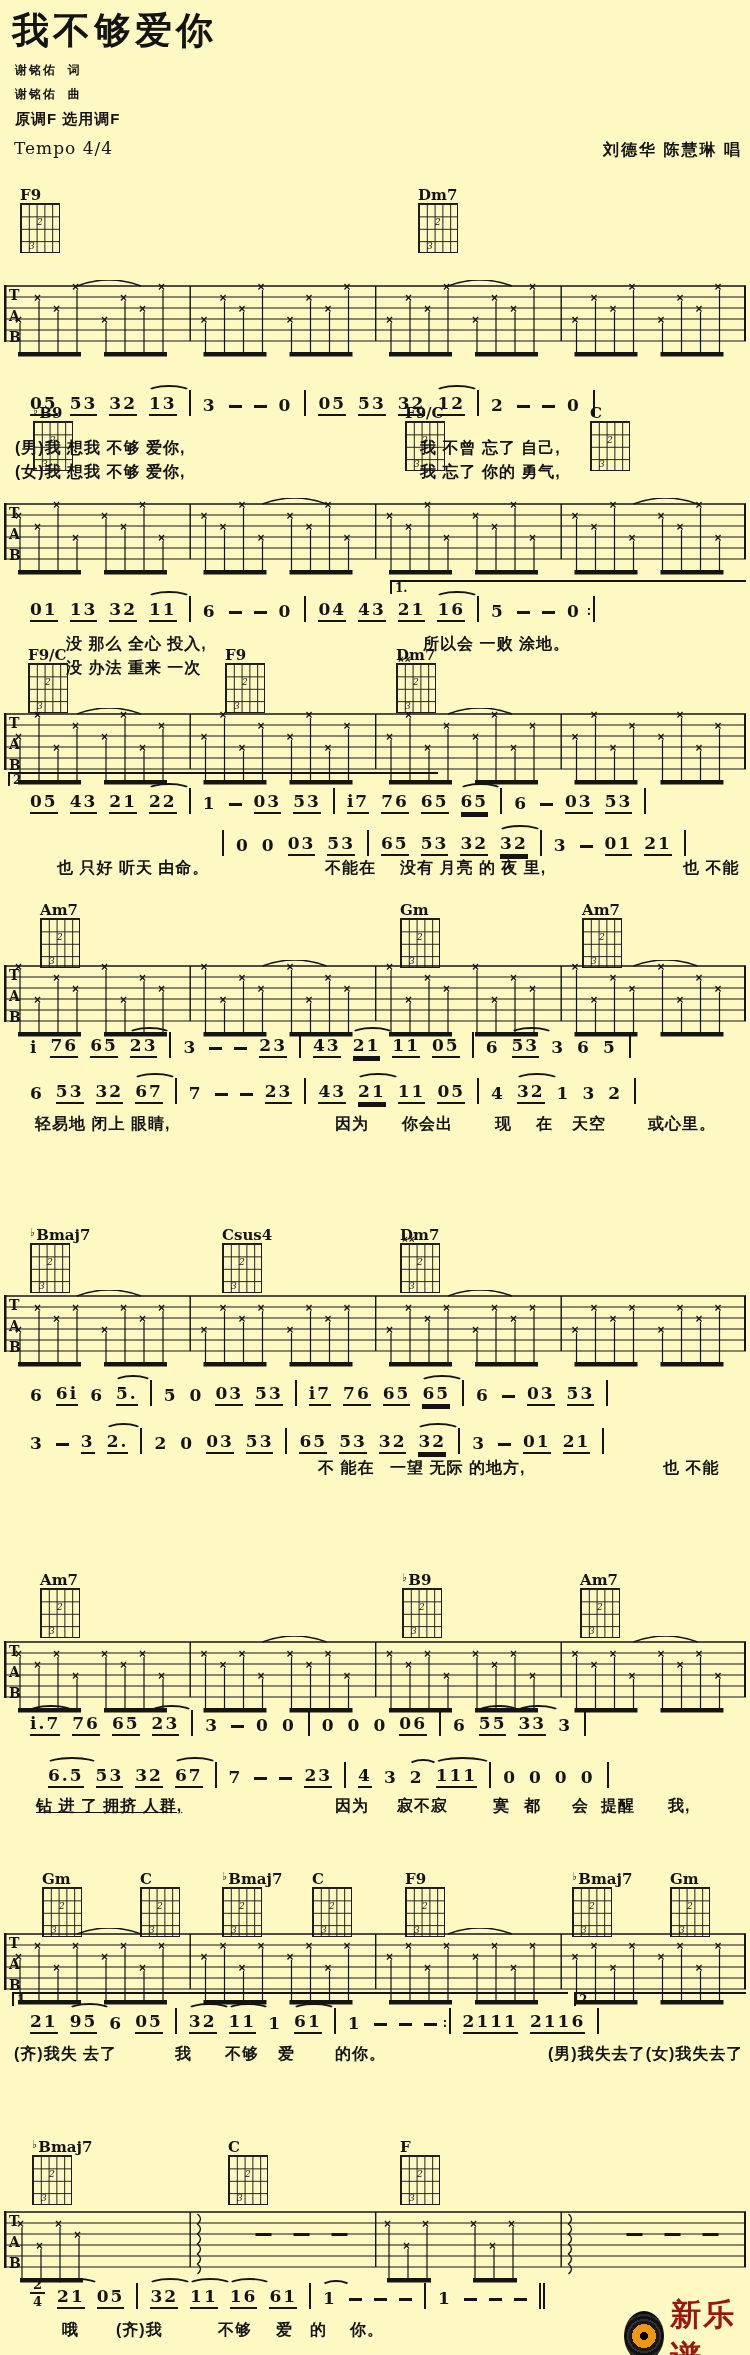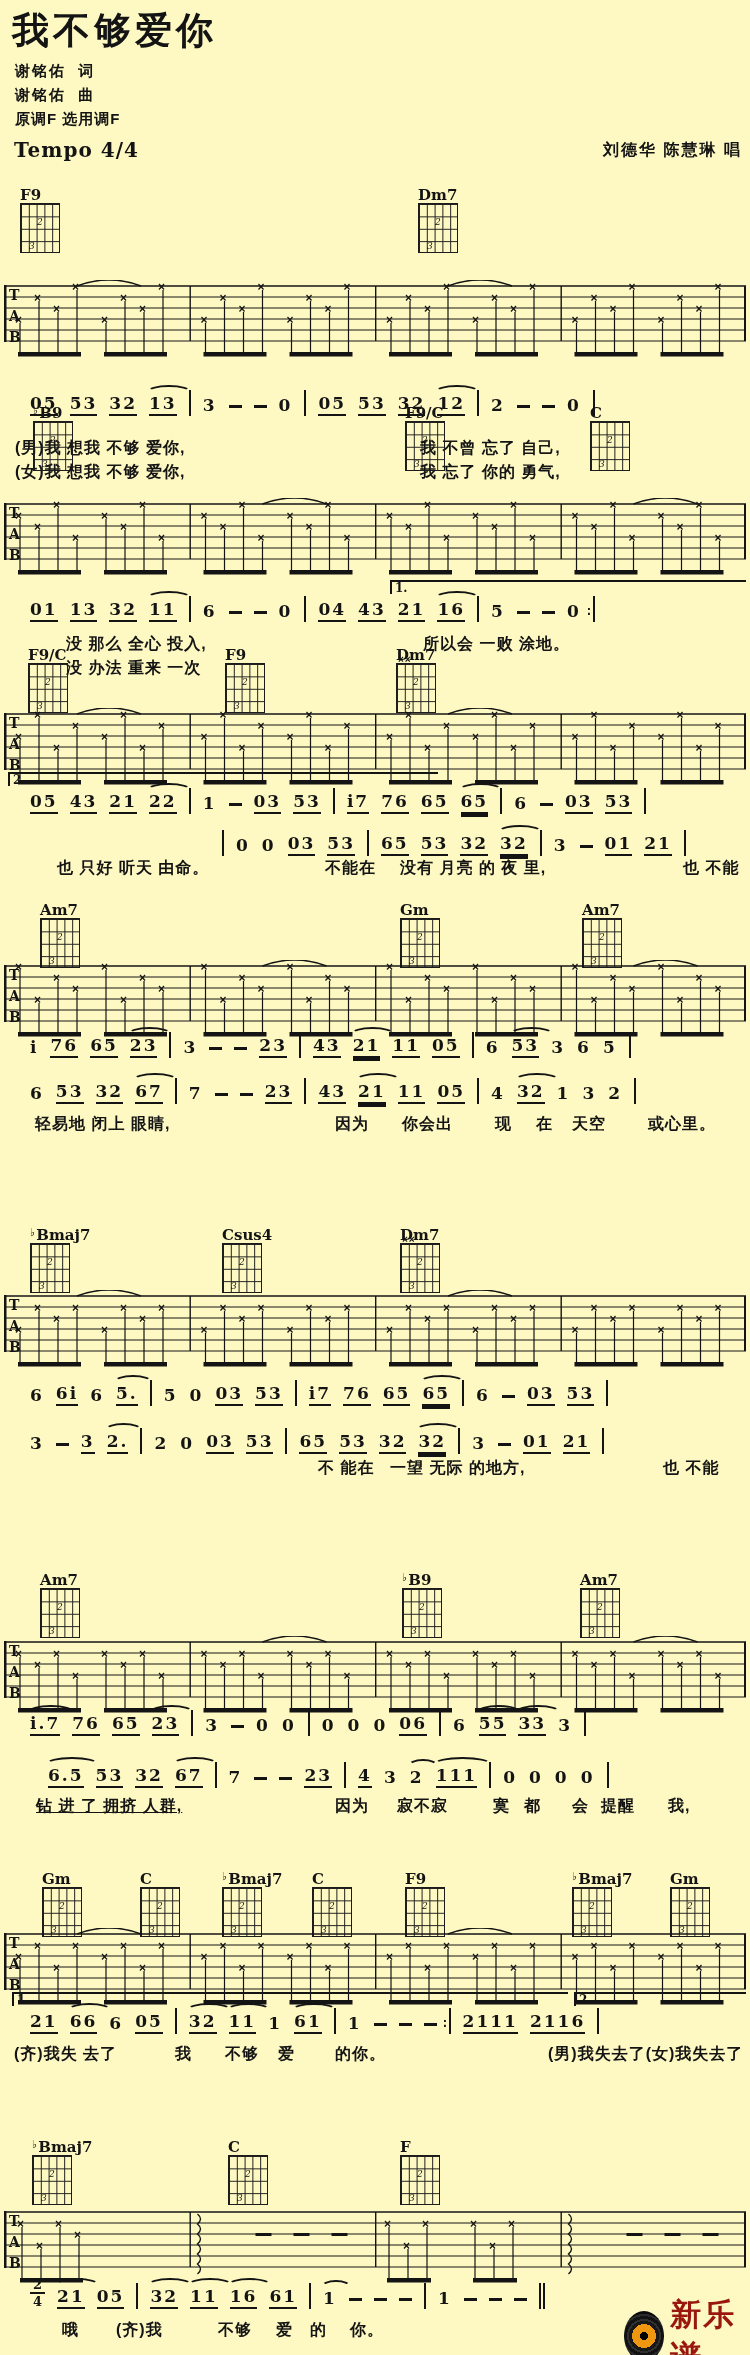--- a/index.html
+++ b/index.html
@@ -1,23 +1,23 @@
 <!DOCTYPE html>
 <html><head>
 <meta charset="utf-8">
 <style>
   html,body{margin:0;padding:0;background:#e8e8e8}
   .page{position:relative;width:750px;height:2355px;background:#fef9c3;margin:0 auto;
         font-family:"Liberation Sans",sans-serif;color:#141414;overflow:hidden}
   .abs{position:absolute}
   
   .title{font-weight:900;font-size:37px;letter-spacing:4px;font-family:"Liberation Sans",sans-serif}
-  .credit{font-weight:700;font-size:15px;letter-spacing:2px}
+  .credit{font-weight:700;font-size:12px;letter-spacing:2px}
   .keyline{font-weight:700;font-size:15px;letter-spacing:1px}
-  .tempo{font-family:"DejaVu Serif",serif;font-size:20px;font-weight:700;letter-spacing:1px}
+  .tempo{font-family:"DejaVu Serif",serif;font-size:17px;font-weight:400;letter-spacing:1px}
   .singers{font-weight:700;font-size:16px;letter-spacing:2px}
   
   .chordlabel{font-family:"DejaVu Serif",serif;font-weight:700;font-size:15px;white-space:nowrap}
   .chordlabel .flat{font-size:11px;vertical-align:4px;margin-right:1px}
   .diagram{width:40px;height:50px;border:1px solid #1c1c1c;box-sizing:border-box;
      background-image:linear-gradient(#1c1c1c 1px,transparent 1px),linear-gradient(90deg,#1c1c1c 1px,transparent 1px);
      background-size:100% 12.4px,7.8px 100%}
   .fing{position:absolute;font:italic 9px "DejaVu Serif",serif;color:#111}
   .marks{font-weight:700;font-size:10px;letter-spacing:1px}
   
@@ -1093,21 +1093,21 @@
       <rect x="656.5" y="72" width="63" height="4.5" fill="#141414"></rect>
     </svg>
     <div class="volta" style="left: 12px; top: 1992px; width: 554px;">
       <span>1.</span>
     </div>
     <div class="volta" style="left: 574px; top: 1992px; width: 170px;">
       <span>2.</span>
     </div>
     <div class="numline" style="left: 30px; top: 2008px;">
       <span class="num u">21</span>
-      <span class="num u arc">66</span>
+      <span class="num u arc">95</span>
       <span class="num">6</span>
       <span class="num u">05</span>
       <span class="bl"></span>
       <span class="num u arc">32</span>
       <span class="num u arc">11</span>
       <span class="num">1</span>
       <span class="num u arc">61</span>
       <span class="bl"></span>
       <span class="num">1</span>
       <span class="dash"></span>

